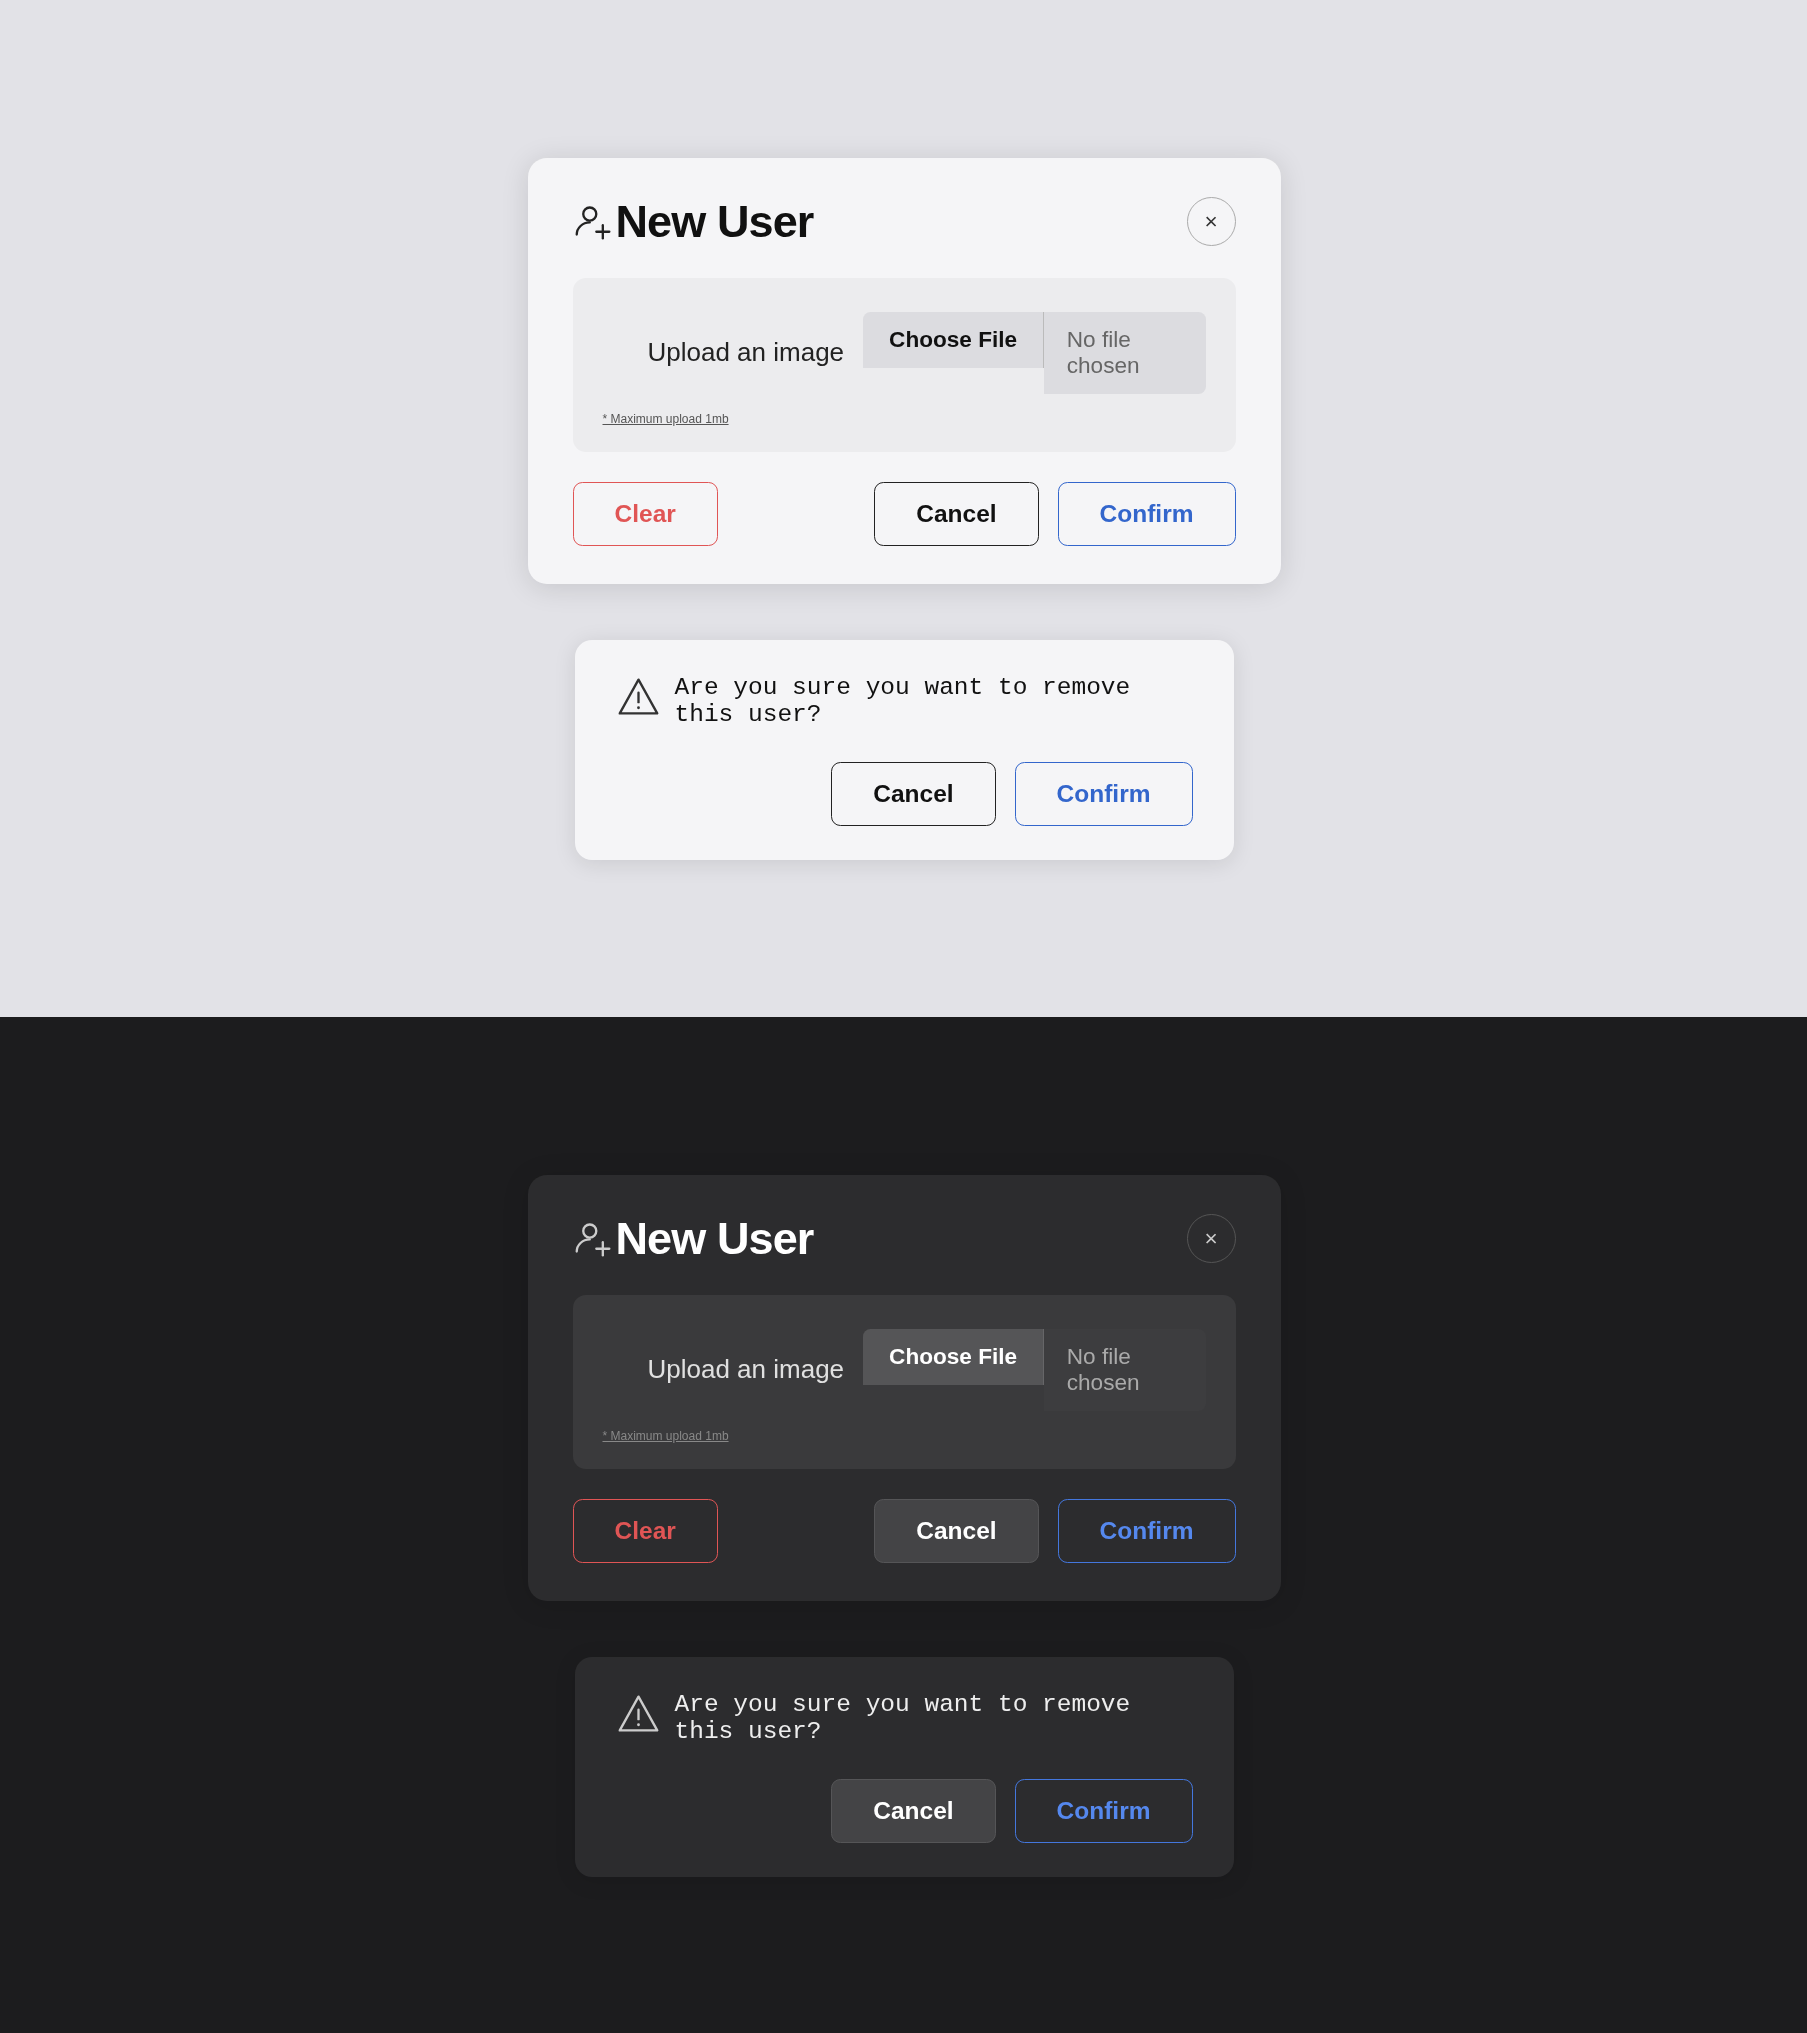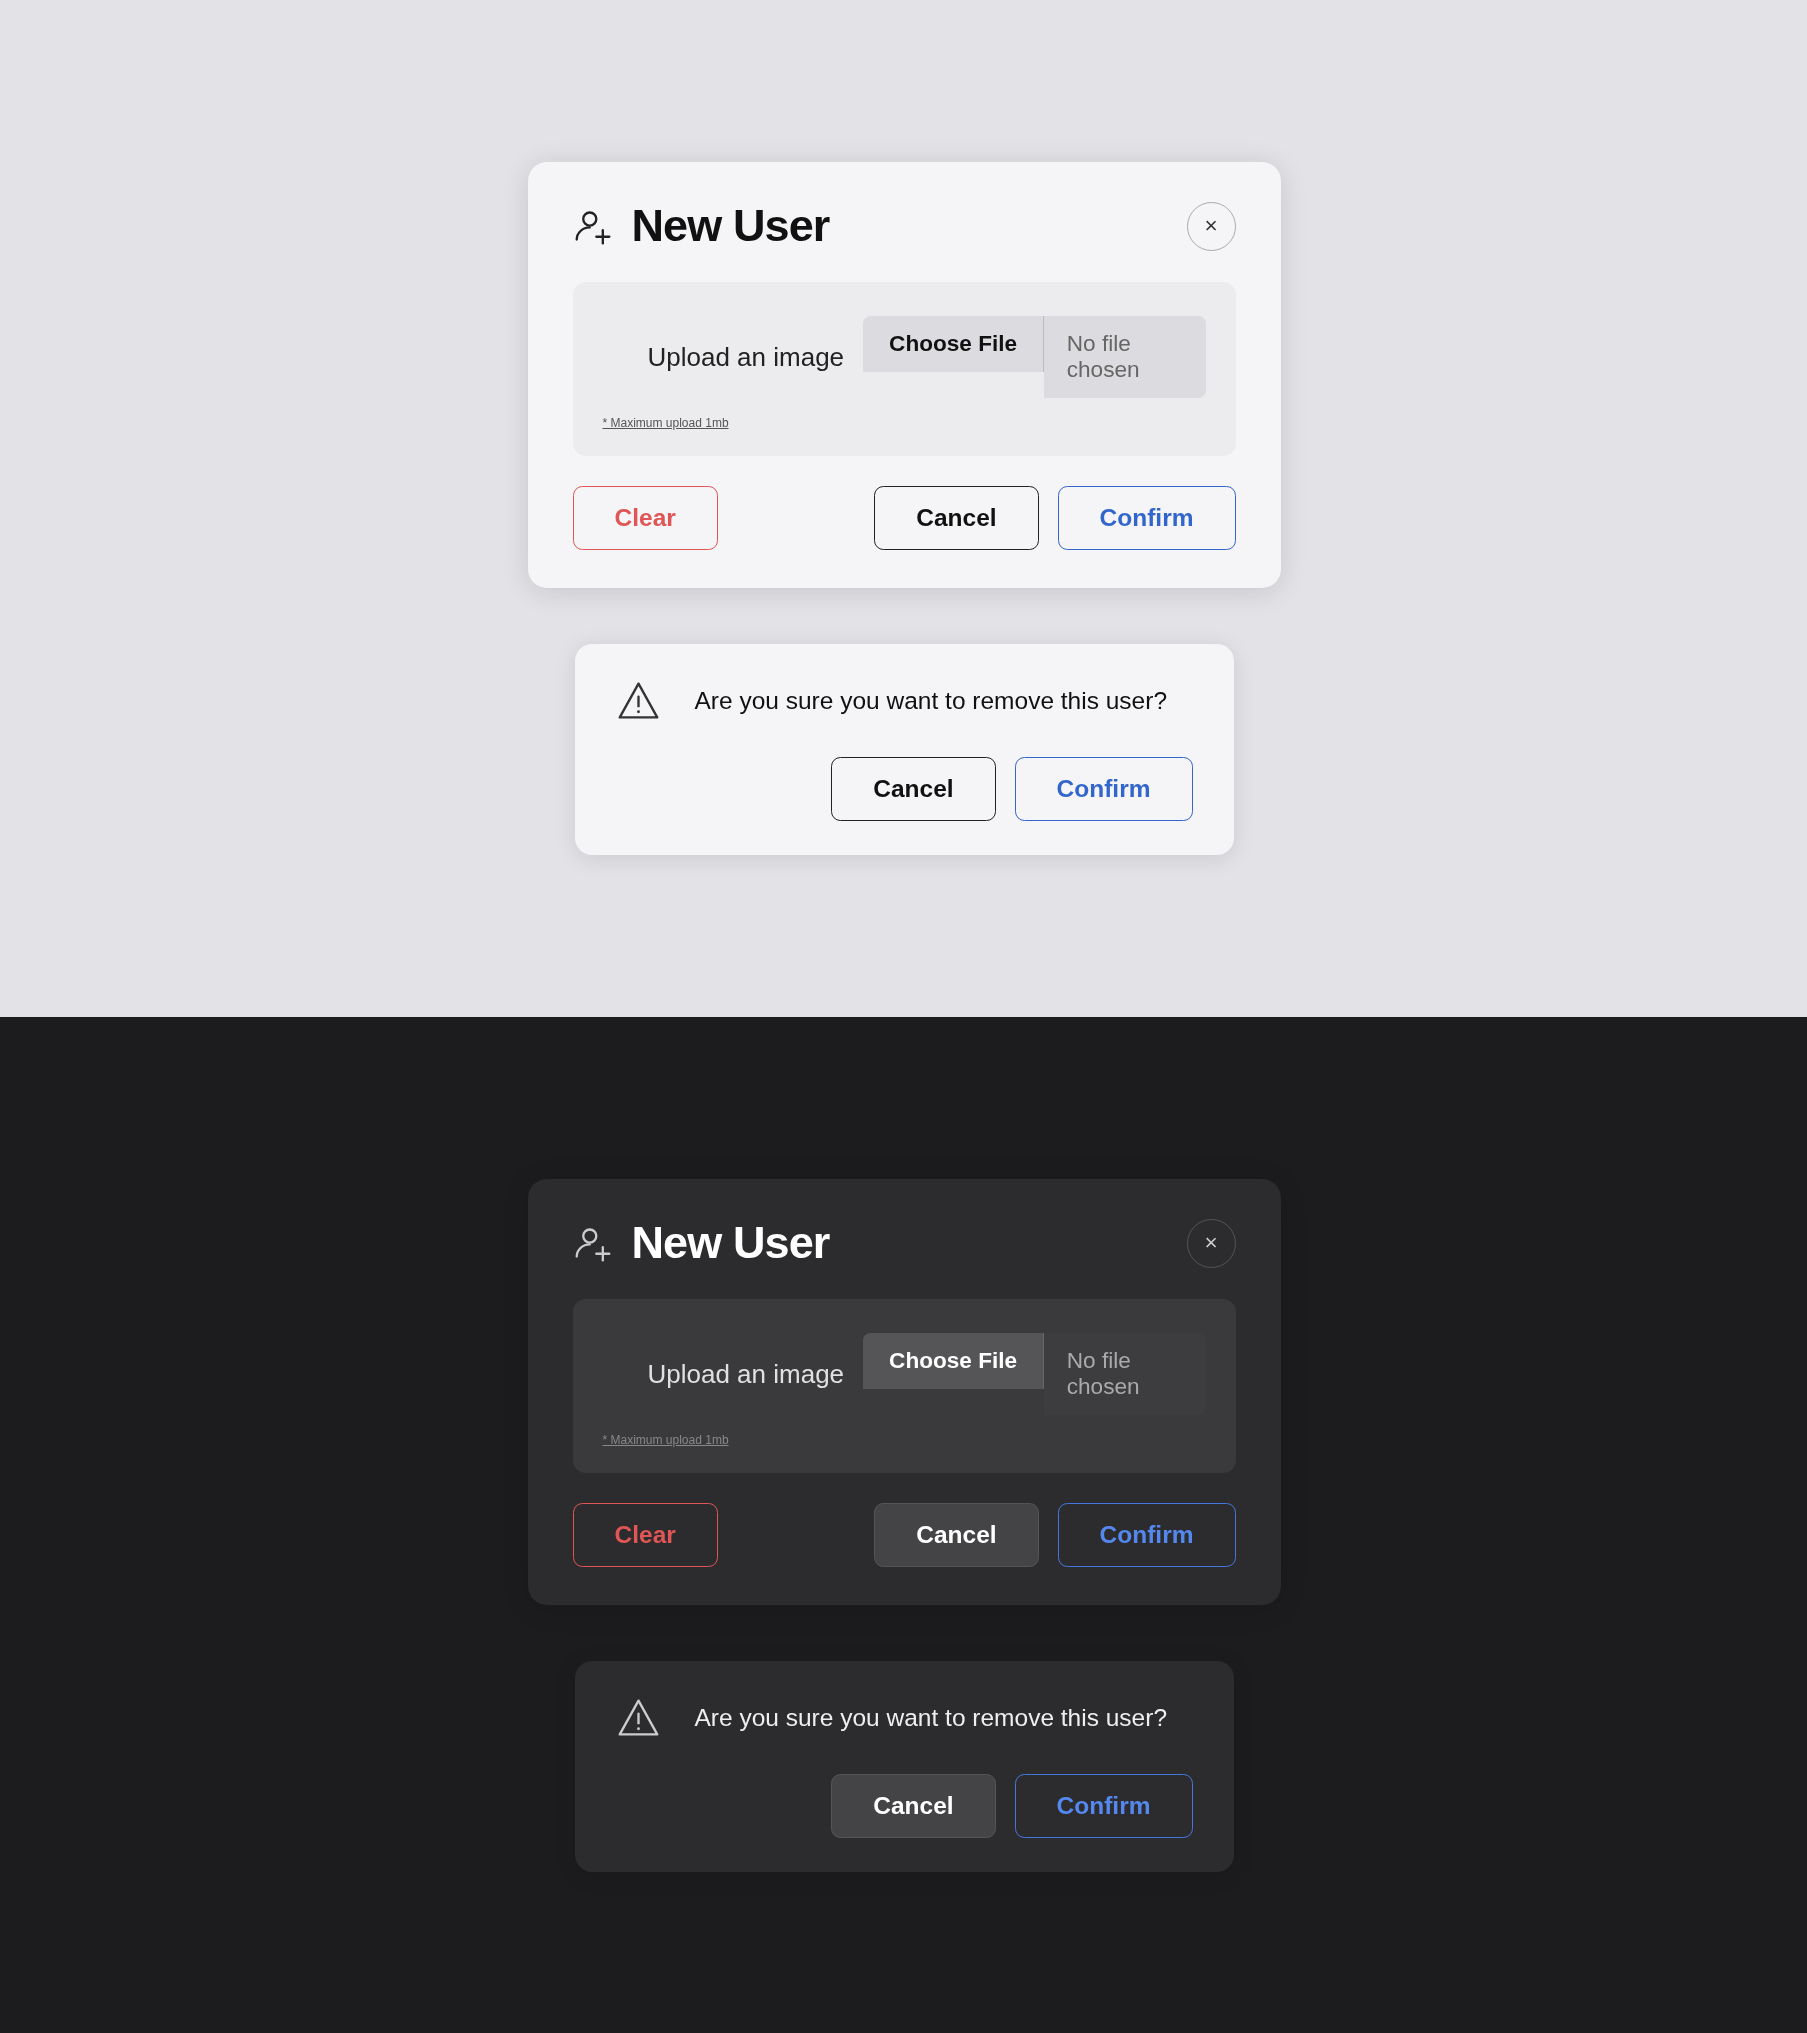--- a/index.html
+++ b/index.html
@@ -50,21 +50,21 @@
     .modal-header {
       display: flex;
       align-items: center;
       justify-content: space-between;
       margin-bottom: 30px;
     }
 
     .modal-title-group {
       display: flex;
       align-items: center;
-      gap: 18px;
+      gap: 2px;
     }
 
     .user-add-icon {
       width: 41px;
       height: 41px;
     }
 
     .modal-title {
       font-size: 45px;
       font-weight: 800;
@@ -238,23 +238,24 @@
     .confirm-dialog.light {
       background: #f5f5f7;
     }
 
     .confirm-dialog.dark {
       background: #2c2c2e;
     }
 
     .confirm-message-row {
       display: flex;
-      align-items: center;
-      gap: 34px;
+      align-items: flex-start;
+      gap: 14px;
       margin-bottom: 34px;
+      font-family: Liberation Mono, monospace;
     }
 
     .warning-icon {
       width: 45px;
       height: 45px;
       flex-shrink: 0;
     }
 
     .confirm-message {
       font-size: 24.5px;

